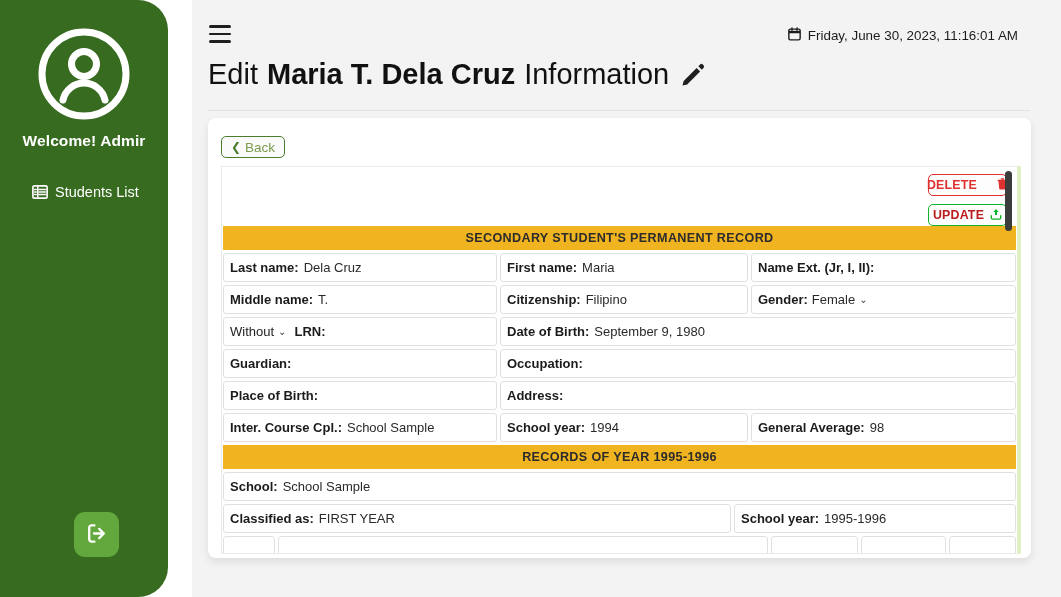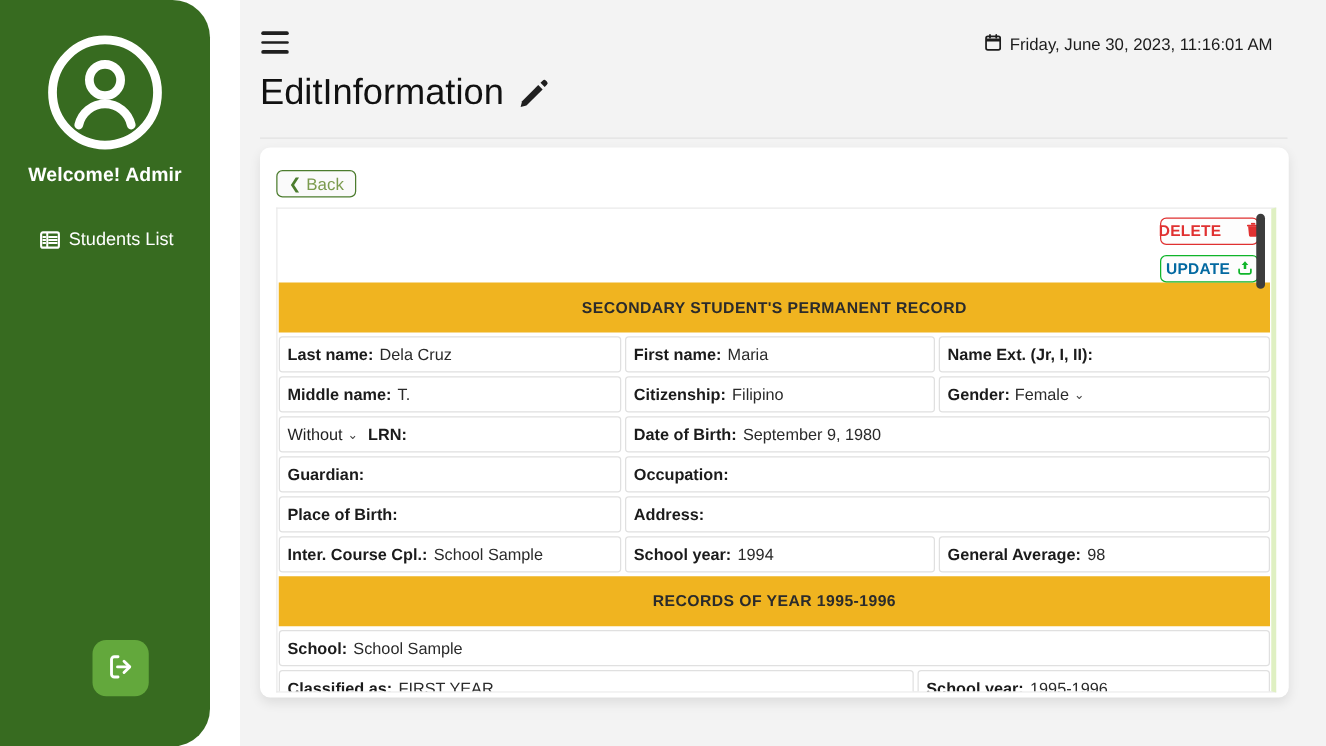--- a/index.html
+++ b/index.html
@@ -214,25 +214,25 @@
     width: 79px;
     height: 22px;
     border-radius: 5px;
     background: #fdfdfd;
     font-size: 12.4px;
     font-weight: 700;
     letter-spacing: .2px;
     cursor: pointer;
   }
   .act-delete { top: 7px;  border: 1.7px solid #e03131; color: #e03131; gap: 20px; }
-  .act-update { top: 37px; border: 1.7px solid #0fb52a; color: #0369a1; }
+  .act-update { top: 37px; border: 1.7px solid #0fb52a; color: #b91c1c; }
 
   
   .banner {
-    height: 40px;
+    height: 24px;
     background: #f0b420;
     color: #2b2b2b;
     font-size: 12.6px;
     font-weight: 700;
     letter-spacing: .35px;
     display: flex;
     align-items: center;
     justify-content: center;
     margin: 0 1px 3px 1px;
     text-transform: uppercase;
@@ -369,20 +369,21 @@
             <rect x="0.9" y="2.2" width="12.2" height="11.6" rx="1.6" stroke="#1c1c1c" stroke-width="1.5"></rect>
             <path d="M1 5.4h12" stroke="#1c1c1c" stroke-width="2.6"></path>
             <path d="M4.3 1v2.4M9.7 1v2.4" stroke="#1c1c1c" stroke-width="1.5" stroke-linecap="round"></path>
           </svg>
         </span>
         <span>Friday, June 30, 2023, 11:16:01 AM</span>
       </div>
 
       <h1 class="page-title">
         <span class="t-light">Edit</span>
+        <span class="t-bold">Maria T. Dela Cruz</span>
         <span class="t-light">Information</span>
         <span class="pencil">
           <svg width="28" height="28" viewBox="0 0 24 24" fill="none">
             <path d="M4 17.1 15.1 6l3 3L7 20.1l-4 1 1-4Z" fill="#1f1f1f"></path>
             <path d="M16.6 4.5 19.5 7.4 21 5.9a1.6 1.6 0 0 0 0-2.3l-.6-.6a1.6 1.6 0 0 0-2.3 0l-1.5 1.5Z" fill="#1f1f1f"></path>
           </svg>
         </span>
       </h1>
 
       <div class="title-rule"></div>

